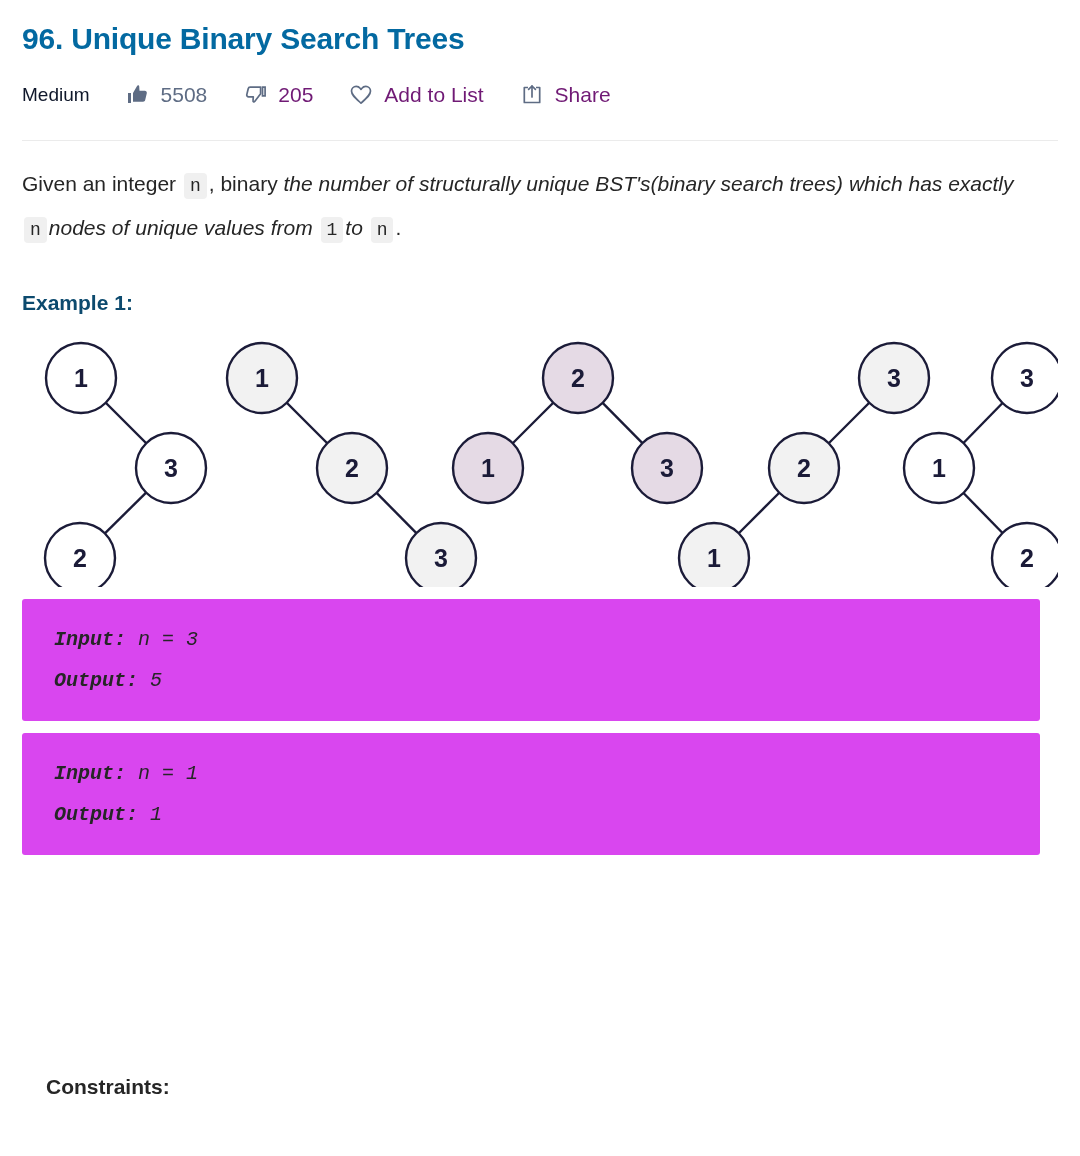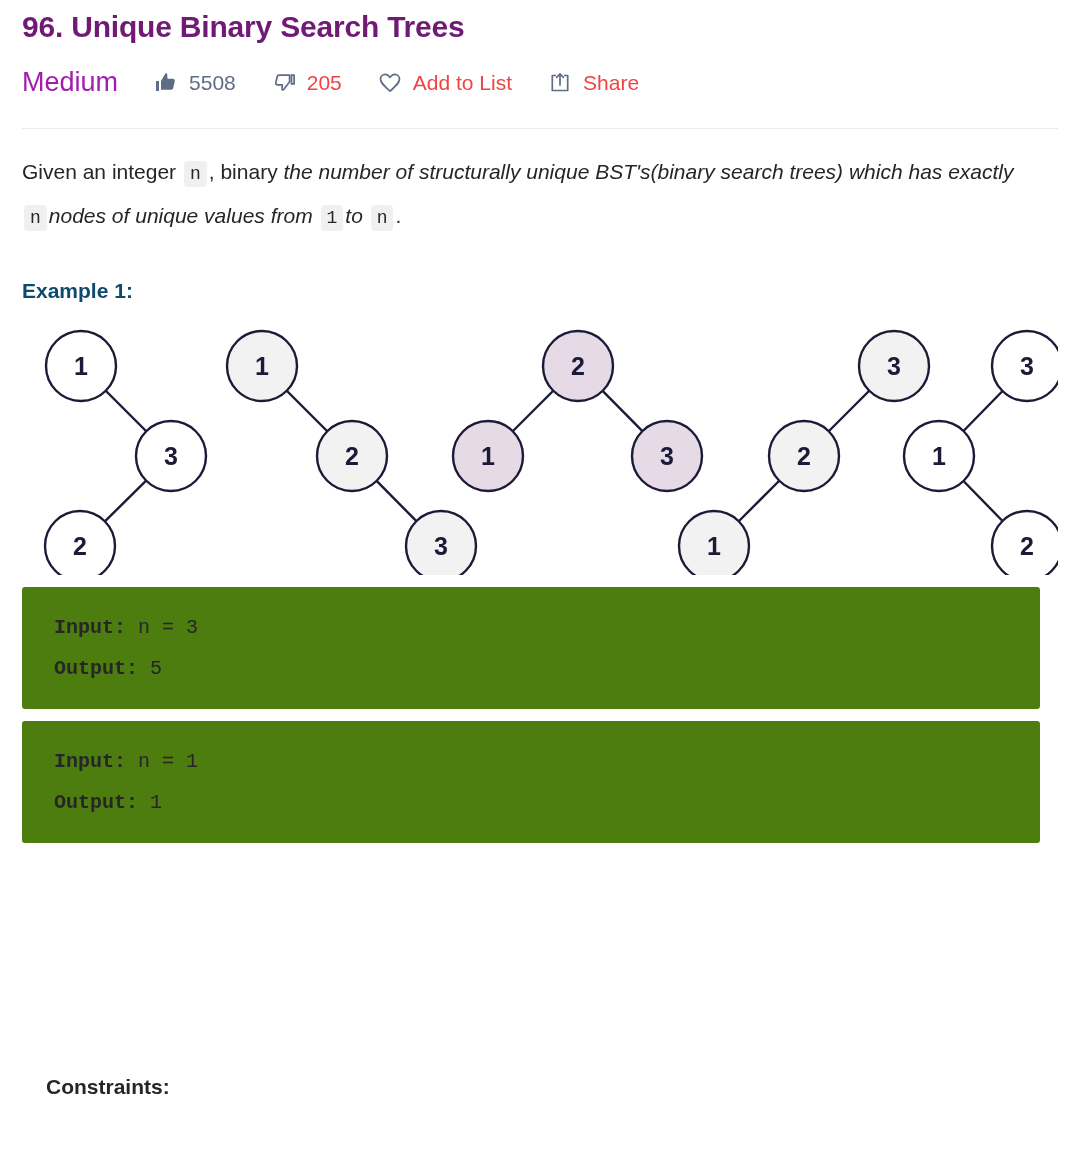--- a/index.html
+++ b/index.html
@@ -19,36 +19,36 @@
   .page {
     padding: 0 22px;
     box-sizing: border-box;
     width: 1080px;
   }
 
   
   .title {
     font-size: 30px;
     font-weight: bold;
-    color: #701a75;
+    color: #0369a1;
     letter-spacing: -0.2px;
-    padding-top: 8px;
+    padding-top: 20px;
     line-height: 1.25;
   }
 
   
   .meta-row {
     display: flex;
     align-items: center;
     margin-top: 20px;
     height: 34px;
   }
   .difficulty {
-    font-size: 27px;
-    color: #a21caf;
+    font-size: 19px;
+    color: #0f172a;
     font-weight: normal;
     margin-right: 36px;
     line-height: 1;
   }
   .meta-item {
     display: flex;
     align-items: center;
     font-size: 21px;
     color: #5e6c84;
     margin-right: 36px;
@@ -56,21 +56,21 @@
     white-space: nowrap;
   }
   .meta-item .ico {
     display: inline-flex;
     align-items: center;
     justify-content: center;
     margin-right: 11px;
     width: 24px;
     height: 24px;
   }
-  .meta-item .txt { color: #ef4444; }
+  .meta-item .txt { color: #701a75; }
   .meta-item.like .txt { color: #5e6c84; }
 
   .divider {
     height: 1px;
     background: #ebebeb;
     margin-top: 28px;
   }
 
   
   .desc {
@@ -104,30 +104,31 @@
   .figure {
     position: relative;
     width: 1036px;
     height: 252px;
     margin-top: 20px;
   }
   .figure svg { display: block; }
 
   
   .codeblock {
-    background: #4d7c0f;
+    background: #d946ef;
     border-radius: 3px;
     padding: 20px 0 20px 32px;
     margin-top: 12px;
     font-family: "Liberation Mono", monospace;
     font-size: 20px;
     line-height: 41px;
     color: #262626;
     width: 1018px;
     box-sizing: border-box;
+    font-style: italic;
   }
   .codeblock .k { font-weight: bold; }
 
   .constraints {
     font-size: 21px;
     font-weight: bold;
     color: #262626;
     position: absolute;
     left: 22px;
     top: 1075px;

